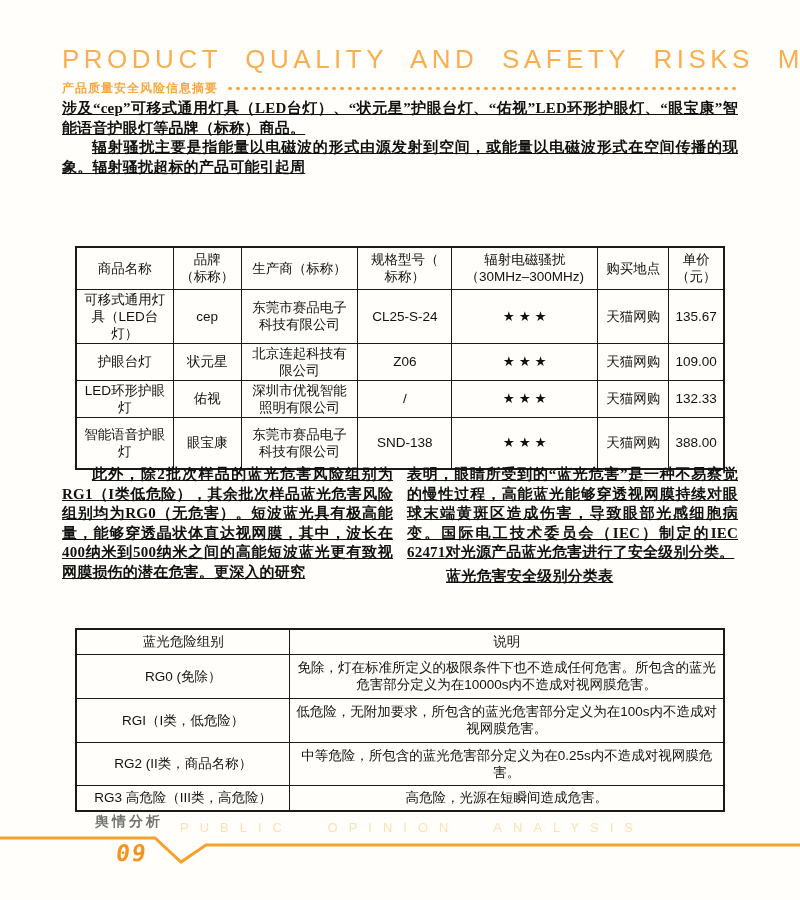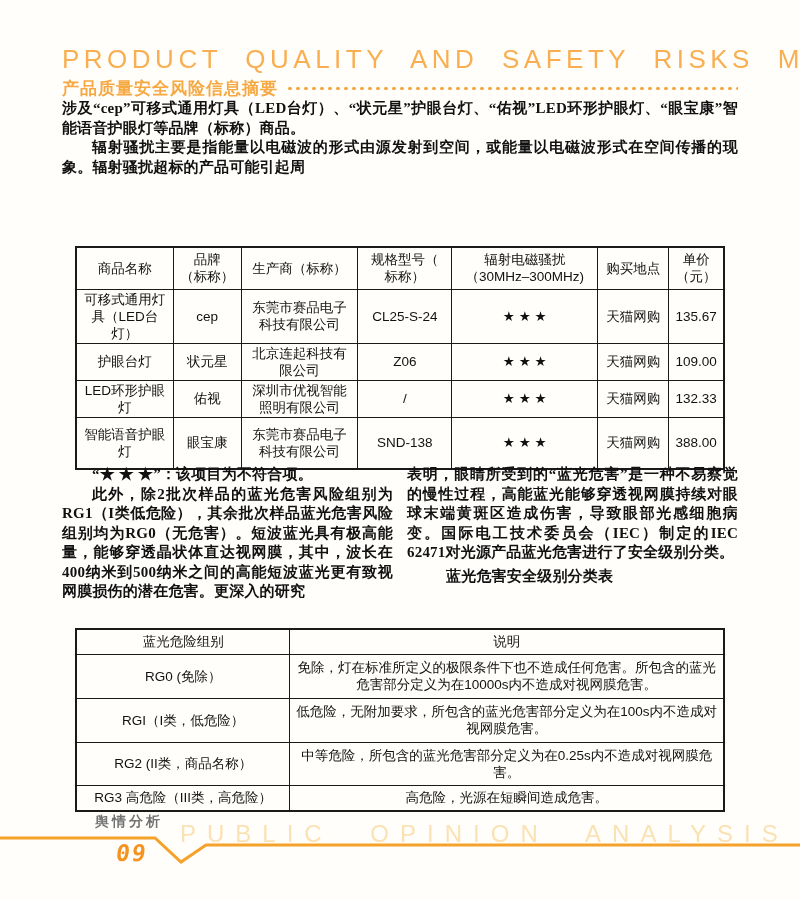--- a/index.html
+++ b/index.html
@@ -4,28 +4,28 @@
 <style>
   html,body{margin:0;padding:0;background:#ffffff;}
   .page{position:relative;width:800px;height:900px;background:#fffefa;overflow:hidden;
         font-family:"Liberation Serif","DejaVu Serif",serif;color:#111;}
 
   
   .header{position:absolute;left:62px;top:44px;width:676px;}
   .title-en{font-family:"Liberation Sans","DejaVu Sans",sans-serif;font-size:26px;
             letter-spacing:4.5px;word-spacing:12px;color:#f9af51;white-space:nowrap;font-weight:400;}
   .subtitle-row{display:flex;align-items:center;margin-top:3px;height:20px;}
-  .title-zh{font-family:"Liberation Sans","DejaVu Sans",sans-serif;font-size:17px;font-weight:bold;
+  .title-zh{font-family:"Liberation Sans","DejaVu Sans",sans-serif;font-size:12px;font-weight:bold;
             color:#f6a843;letter-spacing:1px;white-space:nowrap;}
   .dots{flex:1;height:5px;margin-left:8px;
         background-image:radial-gradient(circle,#f6a843 1.7px,rgba(0,0,0,0) 1.9px);
         background-size:8px 5px;background-repeat:repeat-x;background-position:left center;}
 
   
-  .two-col{position:absolute;left:62px;width:676px;display:flex;gap:14px;}
+  .two-col{position:absolute;left:62px;width:676px;display:flex;gap:14px;text-decoration:underline;}
   .intro{top:99px;}
   .analysis{top:465px;}
   .col{flex:1;min-width:0;}
   .col p{margin:0;font-size:15px;line-height:19.5px;font-weight:bold;text-align:justify;
          letter-spacing:0.2px;}
   .col p.indent{text-indent:2em;}
   .col p.caption{text-indent:2.6em;margin-top:4px;text-align:left;}
 
   
   table{position:absolute;left:75px;width:650px;border-collapse:collapse;table-layout:fixed;
@@ -48,21 +48,21 @@
 
   
   .footer{position:absolute;left:0;top:808px;width:800px;height:80px;}
   .footer-line{position:absolute;left:0;top:0;width:800px;height:80px;}
   .section-zh{position:absolute;left:95px;top:5px;font-size:14px;font-weight:bold;
               letter-spacing:3px;color:#737373;}
   .page-number{position:absolute;left:116px;top:32px;font-family:"DejaVu Sans Mono",monospace;
                font-weight:bold;font-size:23px;color:#f6921e;transform:skewX(-8deg);
                letter-spacing:2px;}
   .section-en{position:absolute;left:180px;top:12px;font-family:"Liberation Sans","DejaVu Sans",sans-serif;
-              font-size:24px;letter-spacing:11px;word-spacing:20px;color:#fbe2b4;white-space:nowrap;
+              font-size:13px;letter-spacing:11px;word-spacing:20px;color:#fbe2b4;white-space:nowrap;
               font-weight:400;}
 </style>
 </head>
 <body>
 
 <div class="page">
 
   <div class="header">
     <div class="title-en">PRODUCT QUALITY AND SAFETY RISKS MESSAGE DIGEST</div>
     <div class="subtitle-row">
@@ -138,21 +138,20 @@
           <td>SND-138</td>
           <td>★ ★ ★</td>
           <td>天猫网购</td>
           <td>388.00</td>
         </tr>
       </tbody>
   </table>
 
   <div class="two-col analysis">
     <div class="col">
-      <p class="indent">“★ ★ ★”：该项目为不符合项。</p>
       <p class="indent">此外，除2批次样品的蓝光危害风险组别为RG1（I类低危险），其余批次样品蓝光危害风险组别均为RG0（无危害）。短波蓝光具有极高能量，能够穿透晶状体直达视网膜，其中，波长在400纳米到500纳米之间的高能短波蓝光更有致视网膜损伤的潜在危害。更深入的研究</p>
     </div>
     <div class="col">
       <p>表明，眼睛所受到的“蓝光危害”是一种不易察觉的慢性过程，高能蓝光能够穿透视网膜持续对眼球末端黄斑区造成伤害，导致眼部光感细胞病变。国际电工技术委员会（IEC）制定的IEC 62471对光源产品蓝光危害进行了安全级别分类。</p>
       <p class="caption">蓝光危害安全级别分类表</p>
     </div>
   </div>
 
   <table id="bluelight-table">
     <colgroup>

